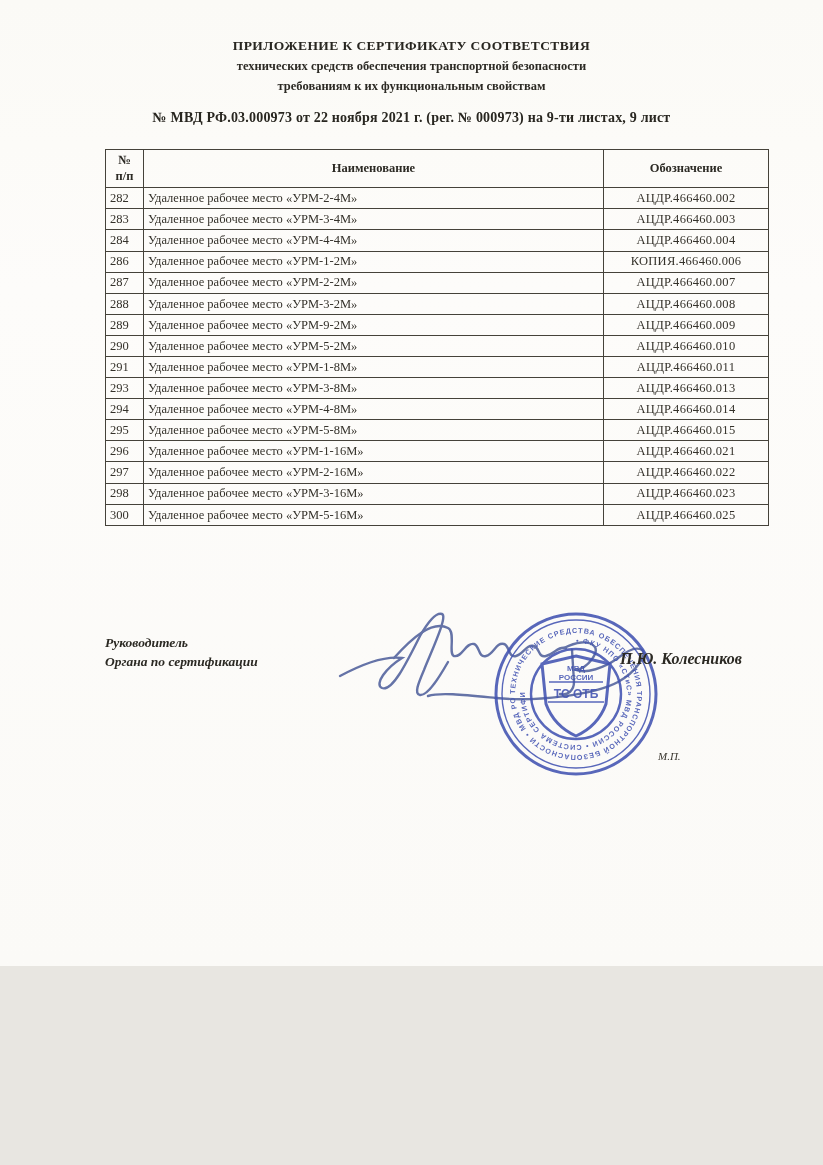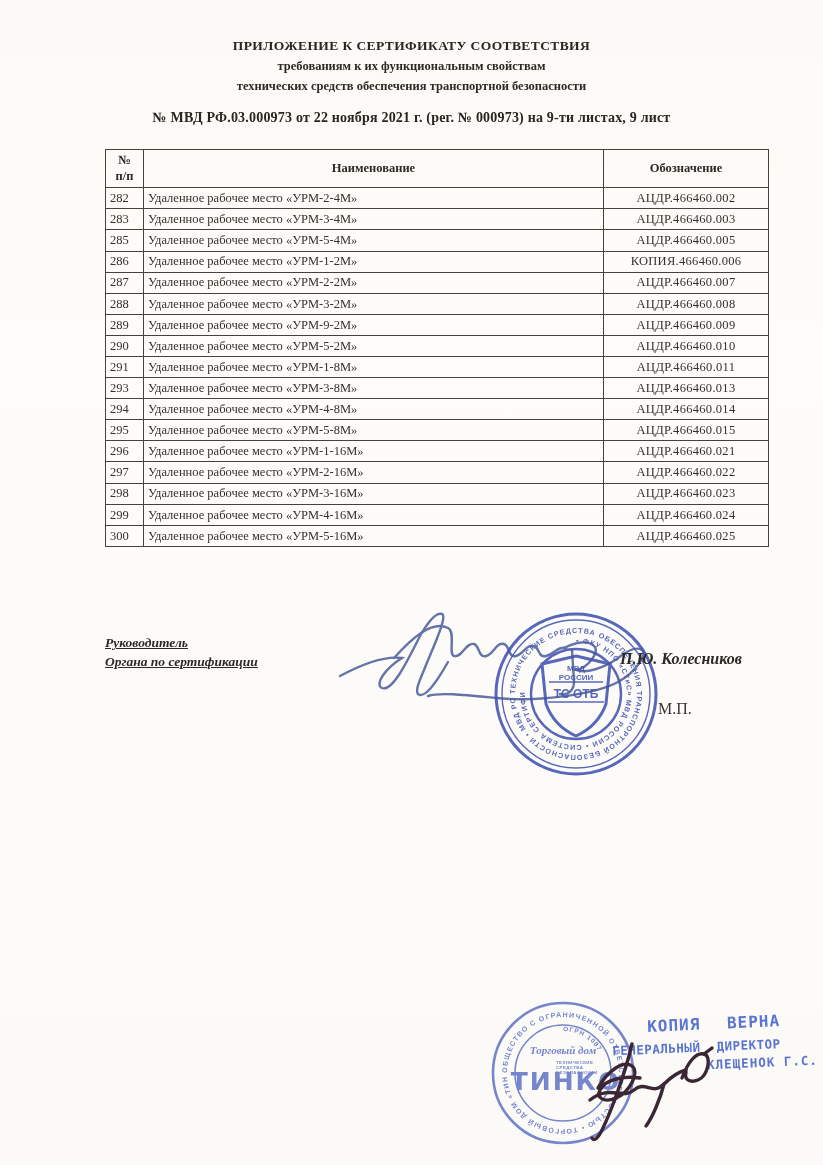--- a/index.html
+++ b/index.html
@@ -1,18 +1,18 @@
 <!DOCTYPE html>
 <html><head>
 <meta charset="utf-8">
 <style>
   html,body{margin:0;padding:0;background:#e8e6e1;}
   .page{
     position:relative;
-    width:823px;height:1165px;
+    width:823px;height:966px;
     background:#fcfbf8;
     background-image:linear-gradient(180deg, #fbfaf6 0%, #fdfcfa 30%, #fbfaf7 100%);
     font-family:"Liberation Serif", serif;
     color:#2e2c26;
     overflow:hidden;
     margin:0 auto;
   }
   
   .doc-header{position:absolute;top:38px;left:0;width:100%;text-align:center;}
   .title-main{font-size:13.5px;font-weight:bold;letter-spacing:.4px;color:#282620;}
@@ -33,25 +33,25 @@
   table.items th{font-weight:bold;text-align:center;color:#2c2a24;padding:3px 2px;}
   col.c-num{width:38px;}
   col.c-name{width:460px;}
   col.c-des{width:165px;}
   td.col-num{}
   td.col-name{text-align:left;padding-left:9px;margin-top:33px;}
   td.col-des{text-align:center;padding-left:11px;letter-spacing:.3px;}
   .th-two-line{line-height:1.25;}
   
   .role-label{position:absolute;left:105px;top:633px;
-    font-weight:bold;font-style:italic;font-size:13.5px;line-height:19px;color:#2b2923;text-decoration:underline;}
+    font-weight:bold;font-style:italic;font-size:13.5px;line-height:19px;color:#2b2923;}
   .signer-name{position:absolute;left:620px;top:650px;
     font-weight:bold;font-style:italic;font-size:16px;color:#2b2923;}
-  .seal-note{position:absolute;left:658px;top:700px;
-    font-size:16px;color:#3a372f;}
+  .seal-note{position:absolute;left:658px;top:750px;
+    font-style:italic;font-size:11px;color:#3a372f;}
   .sig-blue{position:absolute;left:336px;top:598px;}
   .stamp-mvd{position:absolute;left:492px;top:610px;opacity:.88;}
   
   .stamp-tinko{position:absolute;left:488px;top:998px;opacity:.8;}
   .copy-stamp{
     position:absolute;left:612px;top:1014px;width:205px;
     transform:rotate(-2.5deg);
     font-family:"DejaVu Sans Mono", monospace;
     font-weight:bold;color:#4a66cc;opacity:.9;
   }
@@ -60,22 +60,22 @@
   .copy-line3{font-size:12.5px;margin-top:3px;text-align:right;letter-spacing:1px;}
   .sig-dark{position:absolute;left:560px;top:1026px;}
 </style>
 </head>
 <body>
 
 <div class="page">
 
   <div class="doc-header">
     <div class="title-main">ПРИЛОЖЕНИЕ К СЕРТИФИКАТУ СООТВЕТСТВИЯ</div>
+    <div class="title-sub">технических средств обеспечения транспортной безопасности</div>
     <div class="title-sub">требованиям к их функциональным свойствам</div>
-    <div class="title-sub">технических средств обеспечения транспортной безопасности</div>
   </div>
   <div class="number-line">№ МВД РФ.03.000973 от 22 ноября 2021 г. (рег. № 000973) на 9-ти листах, 9 лист</div>
 
   <table class="items">
     <colgroup>
         <col class="c-num">
         <col class="c-name">
         <col class="c-des">
       </colgroup>
     <thead>
@@ -95,23 +95,23 @@
           <td class="col-num">282</td>
           <td class="col-name">Удаленное рабочее место «УРМ-2-4М»</td>
           <td class="col-des">АЦДР.466460.002</td>
         </tr>
         <tr>
           <td class="col-num">283</td>
           <td class="col-name">Удаленное рабочее место «УРМ-3-4М»</td>
           <td class="col-des">АЦДР.466460.003</td>
         </tr>
         <tr>
-          <td class="col-num">285</td>
-          <td class="col-name">Удаленное рабочее место «УРМ-5-4М»</td>
-          <td class="col-des">АЦДР.466460.005</td>
+          <td class="col-num">284</td>
+          <td class="col-name">Удаленное рабочее место «УРМ-4-4М»</td>
+          <td class="col-des">АЦДР.466460.004</td>
         </tr>
         <tr>
           <td class="col-num">286</td>
           <td class="col-name">Удаленное рабочее место «УРМ-1-2М»</td>
           <td class="col-des">КОПИЯ.466460.006</td>
         </tr>
         <tr>
           <td class="col-num">287</td>
           <td class="col-name">Удаленное рабочее место «УРМ-2-2М»</td>
           <td class="col-des">АЦДР.466460.007</td>
@@ -158,25 +158,20 @@
         </tr>
         <tr>
           <td class="col-num">297</td>
           <td class="col-name">Удаленное рабочее место «УРМ-2-16М»</td>
           <td class="col-des">АЦДР.466460.022</td>
         </tr>
         <tr>
           <td class="col-num">298</td>
           <td class="col-name">Удаленное рабочее место «УРМ-3-16М»</td>
           <td class="col-des">АЦДР.466460.023</td>
-        </tr>
-        <tr>
-          <td class="col-num">299</td>
-          <td class="col-name">Удаленное рабочее место «УРМ-4-16М»</td>
-          <td class="col-des">АЦДР.466460.024</td>
         </tr>
         <tr>
           <td class="col-num">300</td>
           <td class="col-name">Удаленное рабочее место «УРМ-5-16М»</td>
           <td class="col-des">АЦДР.466460.025</td>
         </tr>
       </tbody>
   </table>
 
   <div class="role-label">

